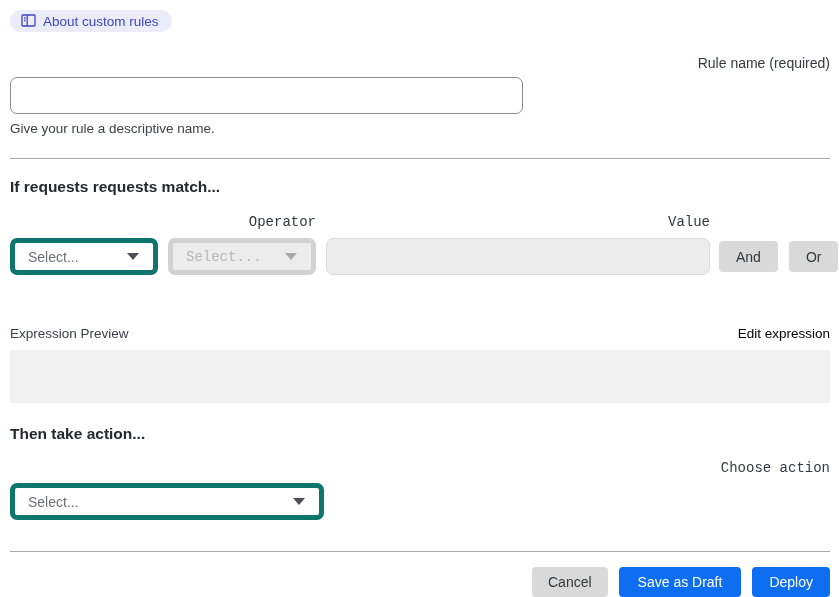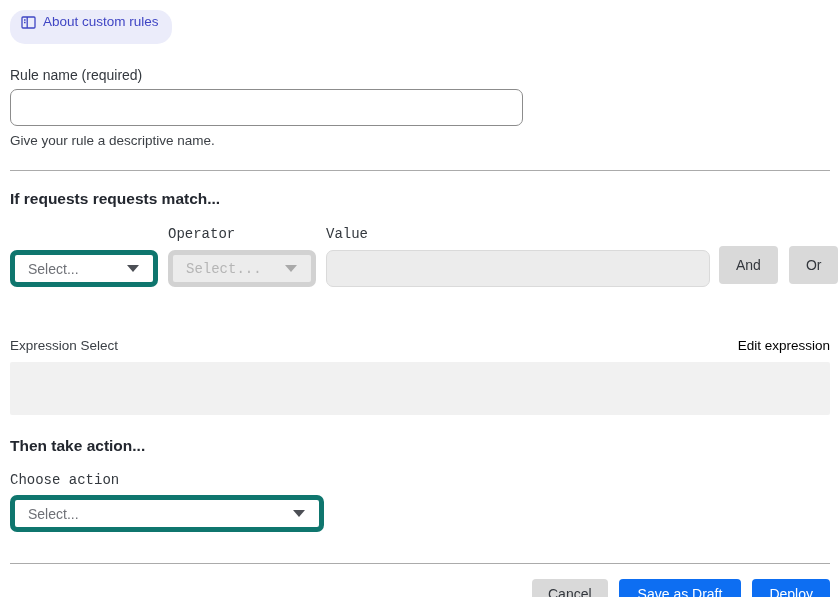--- a/index.html
+++ b/index.html
@@ -7,29 +7,29 @@
   body {
     font-family:"Liberation Sans","DejaVu Sans",sans-serif;
     color:#23272f;
   }
   .page { padding:8px 9px 0 10px; width:839px; }
 
   
   .header { display:flex; align-items:center; gap:12px; margin-top:2px; }
   .title { font-size:21px; font-weight:700; color:#23272f; letter-spacing:.1px; }
   .badge {
-    display:inline-flex; align-items:flex-end; gap:7px;
+    display:inline-flex; align-items:flex-start; gap:7px;
     background:#ebecfa; color:#3f45c4;
-    border-radius:15px; padding:4px 13px 15px 11px;
+    border-radius:15px; padding:4px 13px 3px 11px;
     font-size:13.5px; cursor:pointer;
   }
   .badge svg { display:block; }
 
   
-  .field-label { font-size:14px; color:#33383e; }
+  .field-label { font-size:14px; color:#33383e;text-align:right; }
   .rule-name-label { margin-top:23px; }
   .text-input {
     display:block; width:513px; height:37px; margin-top:6px;
     border:1px solid #8c8c8c; border-radius:7px;
     font-size:14px; padding:0 12px; color:#23272f; outline:none;
     font-family:inherit; background:#fff;
   }
   .help-text { font-size:13.5px; color:#3c4046; margin-top:7px; }
 
   .divider { border:none; border-top:1px solid #ababab; margin:0; }
@@ -59,21 +59,21 @@
   .select-box.disabled .caret { border-top-color:#a9a9a9; }
 
   .w-field { width:148px; }
   .w-operator { width:148px; }
   .value-input {
     width:384px; height:37px; border-radius:7px;
     border:1px solid #dadada; background:#ececec;
     font-size:14px; padding:0 12px; color:#55585e; font-family:inherit; outline:none;
   }
   .andor {
-    height:38px; margin-bottom:3px; border:none; border-radius:4px;
+    height:31px; margin-bottom:3px; border:none; border-radius:4px;
     background:#d9d9d9; color:#33373d; font-size:14px; font-family:inherit;
     cursor:pointer; padding:0 17px;
   }
   .andor-and { margin-left:9px; }
   .andor-or { margin-left:11px; }
 
   
   .expr-row { display:flex; justify-content:space-between; align-items:flex-end; margin-top:51px; }
   .expr-label { font-size:13.5px; color:#3a3f45; }
   .expr-link { font-size:13.5px; color:#000000; text-decoration:none; cursor:pointer; }
@@ -144,21 +144,21 @@
     <div class="col">
       <div class="field-label">Value</div>
       <input class="value-input" type="text" disabled="" value="" style="">
     </div>
 
     <button class="andor andor-and">And</button>
     <button class="andor andor-or">Or</button>
   </div>
 
   <div class="expr-row">
-    <div class="expr-label">Expression Select</div>
+    <div class="expr-label">Expression Preview</div>
     <a class="expr-link">Edit expression</a>
   </div>
   <div class="expr-box"></div>
 
   <div class="section-heading action-heading">Then take action...</div>
   <div class="field-label choose-label">Choose action</div>
   <div class="select-box w-action">
     <span>Select...</span>
     <span class="caret"></span>
   </div>

